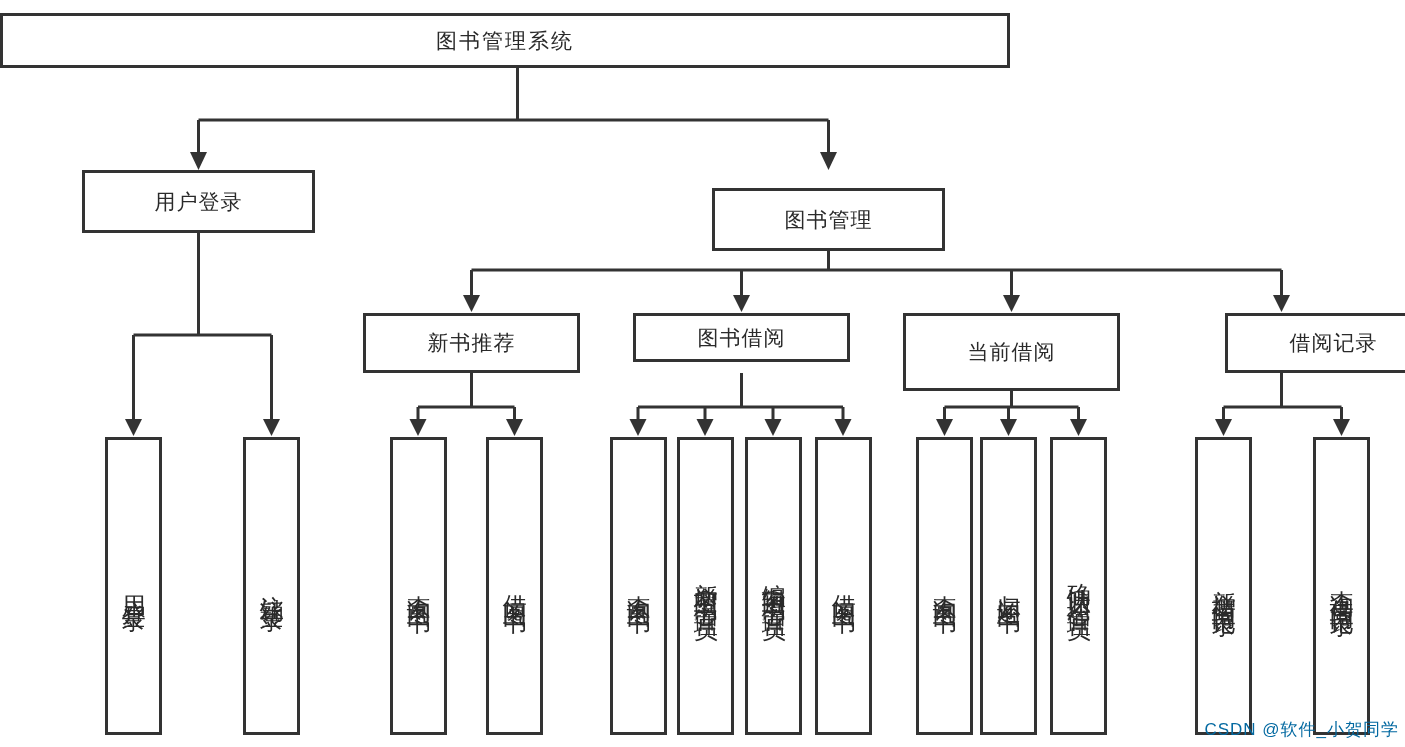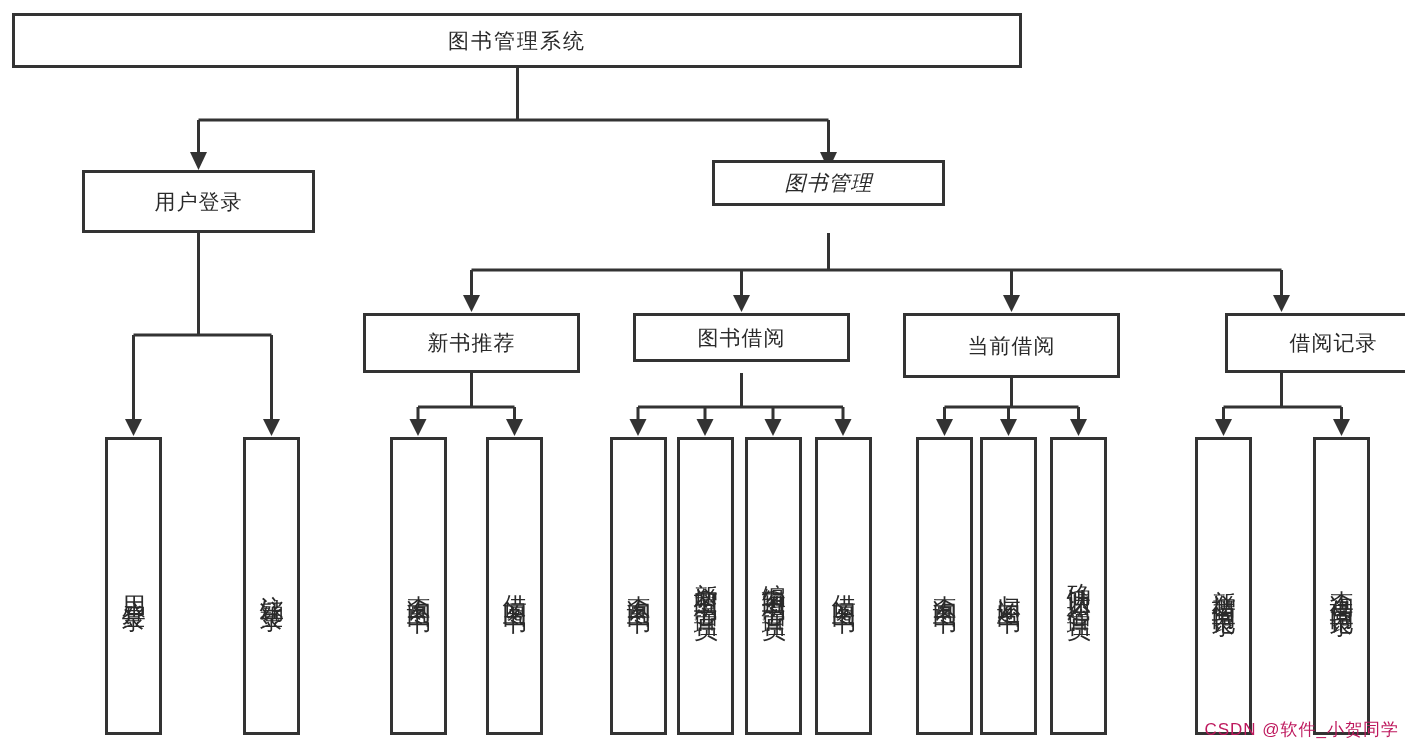--- a/index.html
+++ b/index.html
@@ -27,21 +27,21 @@
     writing-mode:vertical-rl;
     text-orientation:upright;
     letter-spacing:5px;
     line-height:1.1;
     max-height:286px;
   }
   .watermark{
     position:absolute;
     right:6px;bottom:6px;
     font-size:17px;
-    color:#be185d;
+    color:#0369a1;
     letter-spacing:1px;
     z-index:5;
     white-space:nowrap;
   }
   .wire{stroke:#333333;stroke-width:3;fill:none;}
   .head{fill:#333333;stroke:none;}
 </style>
 </head>
 <body>
 
@@ -83,28 +83,28 @@
       <polygon class="head" points="1000,419 1017,419 1008.5,436"></polygon>
       <polygon class="head" points="1070,419 1087,419 1078.5,436"></polygon>
     </g>
     <g>
       <path class="wire" d="M1281.5 373 V407 M1223.5 407 H1341.5 M1223.5 407 V420 M1341.5 407 V420"></path>
       <polygon class="head" points="1215,419 1232,419 1223.5,436"></polygon>
       <polygon class="head" points="1333,419 1350,419 1341.5,436"></polygon>
     </g>
   </svg>
 
-  <div class="node root-node" style="left:12px;top:13px;width:1010px;height:55px;">图书管理系统</div>
+  <div class="node root-node" style="left:0;top:13px;width:1010px;height:55px;">图书管理系统</div>
 
   <div class="node h-node" style="left:82px;top:170px;width:233px;height:63px;">用户登录</div>
-  <div class="node h-node" style="left:712px;top:160px;width:233px;height:46px;font-style:italic;">图书管理</div>
+  <div class="node h-node" style="left:712px;top:188px;width:233px;height:63px;">图书管理</div>
 
   <div class="node h-node" style="left:363px;top:313px;width:217px;height:60px;">新书推荐</div>
   <div class="node h-node" style="left:633px;top:313px;width:217px;height:49px;">图书借阅</div>
-  <div class="node h-node" style="left:903px;top:313px;width:217px;height:65px;">当前借阅</div>
+  <div class="node h-node" style="left:903px;top:313px;width:217px;height:78px;">当前借阅</div>
   <div class="node h-node" style="left:1225px;top:313px;width:217px;height:60px;">借阅记录</div>
 
   <div class="node v-node" style="left:105px;top:437px;width:57px;height:298px;">
     <span class="vtext">用户登录</span>
   </div>
   <div class="node v-node" style="left:243px;top:437px;width:57px;height:298px;">
     <span class="vtext">注销登录</span>
   </div>
 
   <div class="node v-node" style="left:390px;top:437px;width:57px;height:298px;">

